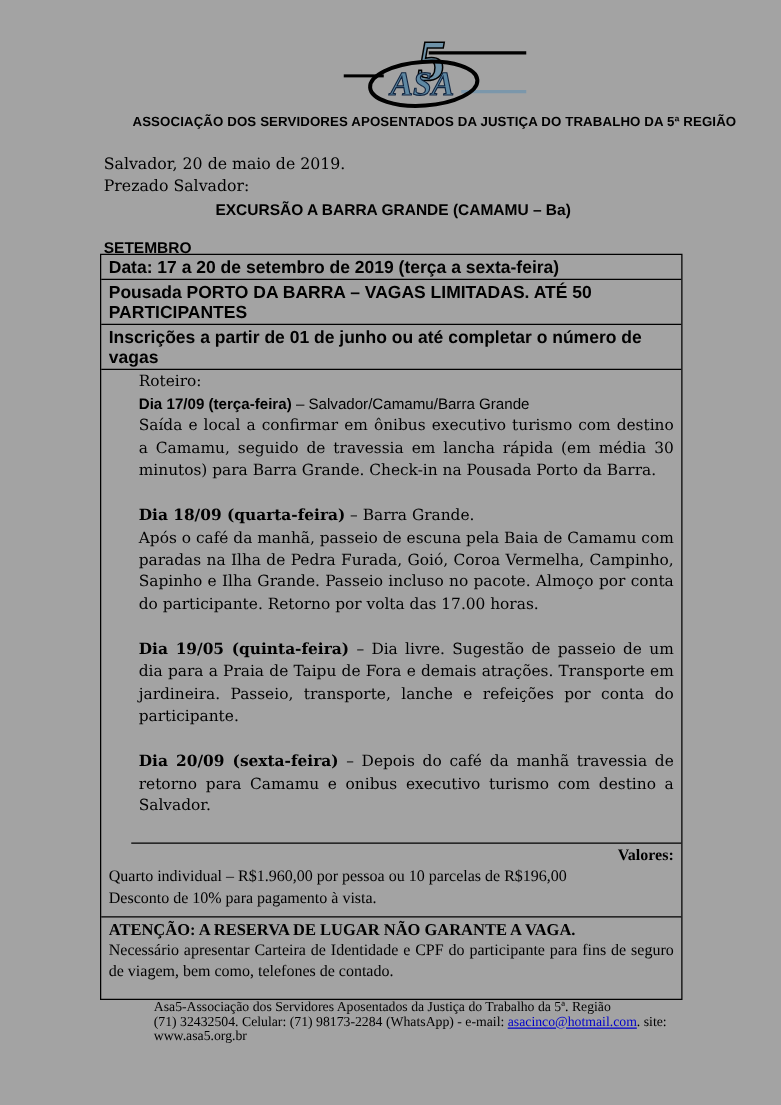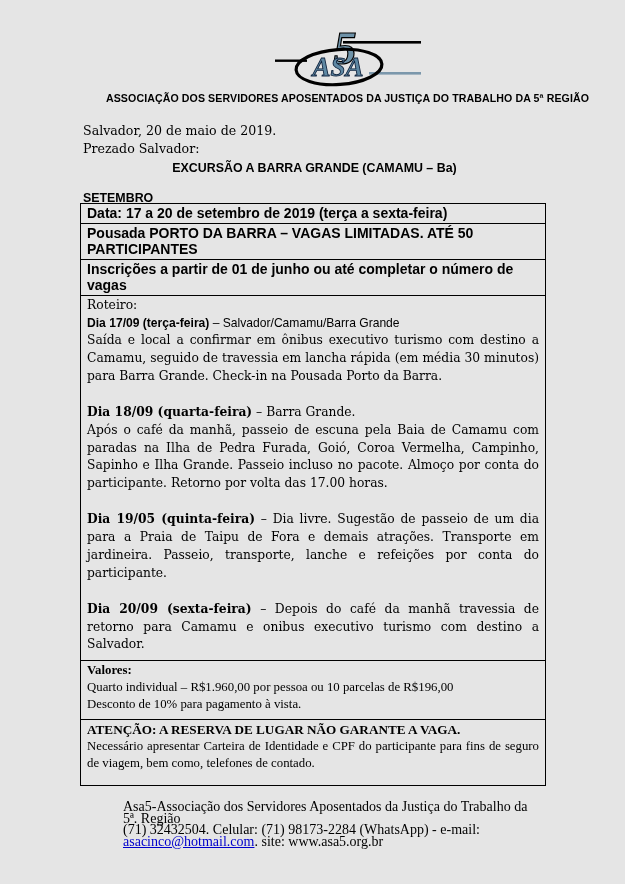--- a/index.html
+++ b/index.html
@@ -1,19 +1,19 @@
 <!DOCTYPE html>
 <html><head>
 <meta charset="utf-8">
 <style>
   html,body{margin:0;padding:0;background:#ffffff;}
   .page{
     position:relative;
     width:625px;height:884px;
-    background:#e5e5e5;
+    background:#a3a3a3;
     font-family:"DejaVu Serif",serif;
     color:#000;
     overflow:hidden;
   }
   
   .header{padding-top:26px;text-align:center;padding-left:70px;}
   .logo{display:block;margin:0 auto;}
   .org-line{
     font-family:"Liberation Sans",sans-serif;
     font-weight:bold;font-size:10.6px;letter-spacing:.1px;
@@ -34,45 +34,45 @@
   .tbl{
     position:absolute;left:80px;top:203px;width:464px;
     border:1.4px solid #000;
   }
   .row{border-bottom:1.2px solid #000;padding:1px 6px 2px 6px;}
   .row:last-child{border-bottom:none;}
   .sans-bold{
     font-family:"Liberation Sans",sans-serif;font-weight:bold;
     font-size:14px;line-height:16px;
   }
-  .roteiro{font-size:12.3px;line-height:17.7px;padding-bottom:6px;}
+  .roteiro{font-size:12.3px;line-height:17.7px;padding-bottom:20px;margin-left:24px;}
   .roteiro .plain{margin:0;}
   .day-head-sans{
     font-family:"Liberation Sans",sans-serif;font-size:12.1px;line-height:17.7px;
   }
   .day-head-sans b{font-weight:bold;}
   .para{margin:0;text-align:justify;}
   .serif-bold{font-weight:bold;}
   .spacer{height:17.7px;}
   .valores{
     font-family:"Liberation Serif",serif;font-size:12.8px;line-height:17px;
     padding-bottom:6px;
   }
-  .valores .heading{text-align:left;font-weight:bold;margin:0;}
+  .valores .heading{text-align:right;font-weight:bold;margin:0;}
   .valores p{margin:0;}
   .atencao{
     font-family:"Liberation Serif",serif;font-size:12.8px;line-height:17px;
     padding-bottom:13px;
   }
   .atencao .heading{text-align:left;font-weight:bold;font-size:13.2px;margin:0;}
   .atencao .body{margin:0;text-align:justify;}
   
   .footer{
     position:absolute;left:123px;top:801px;width:420px;
-    font-family:"Liberation Serif",serif;font-size:14px;line-height:11.5px;
+    font-family:"Liberation Serif",serif;font-size:11px;line-height:11.5px;
   }
   .footer p{margin:0;}
   .email-link{color:#0000cc;text-decoration:underline;cursor:pointer;}
 </style>
 </head>
 <body>
 
 <div class="page">
 
   <div class="header">

